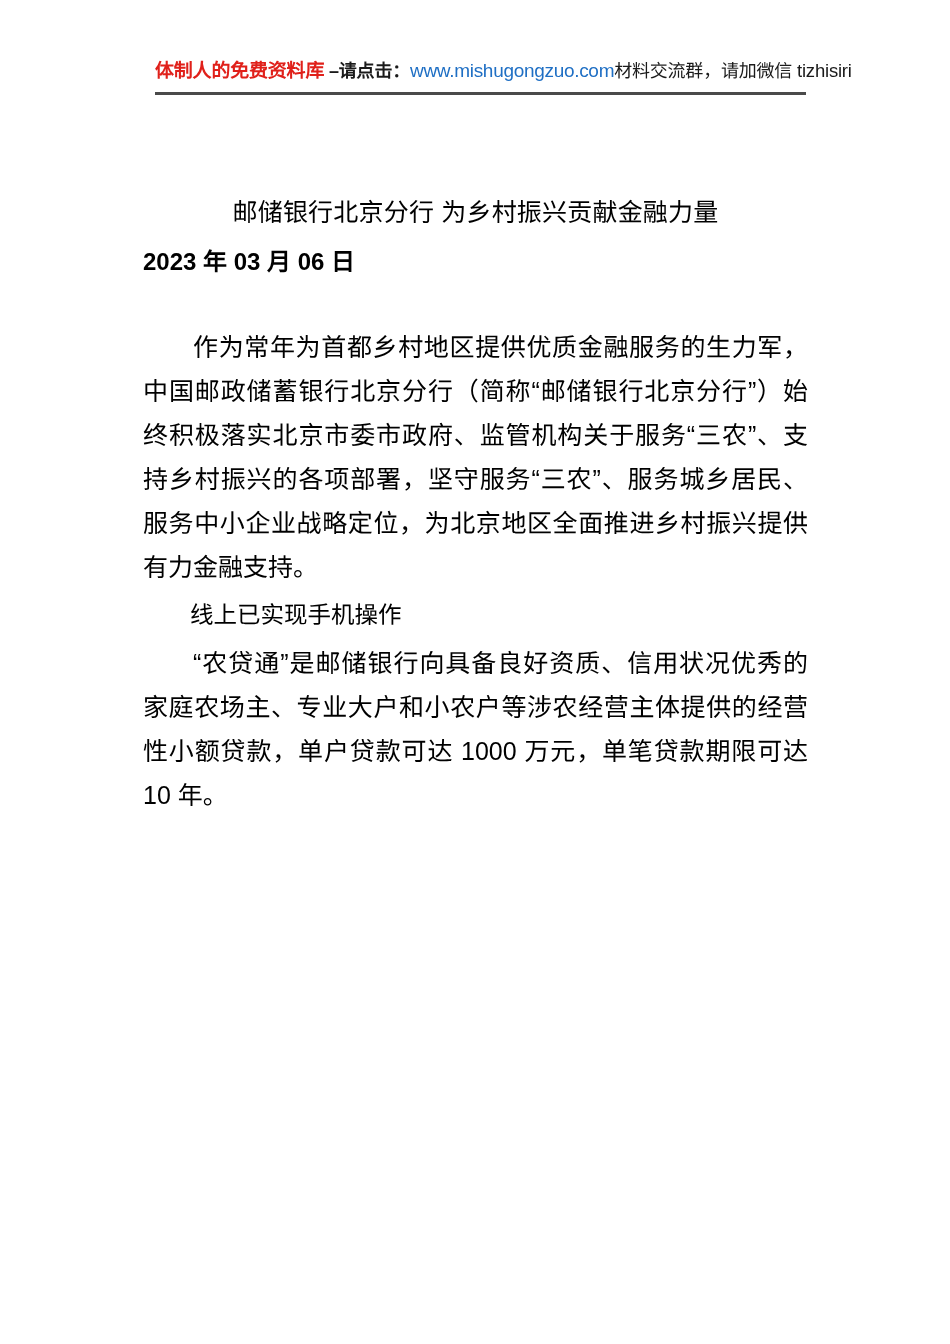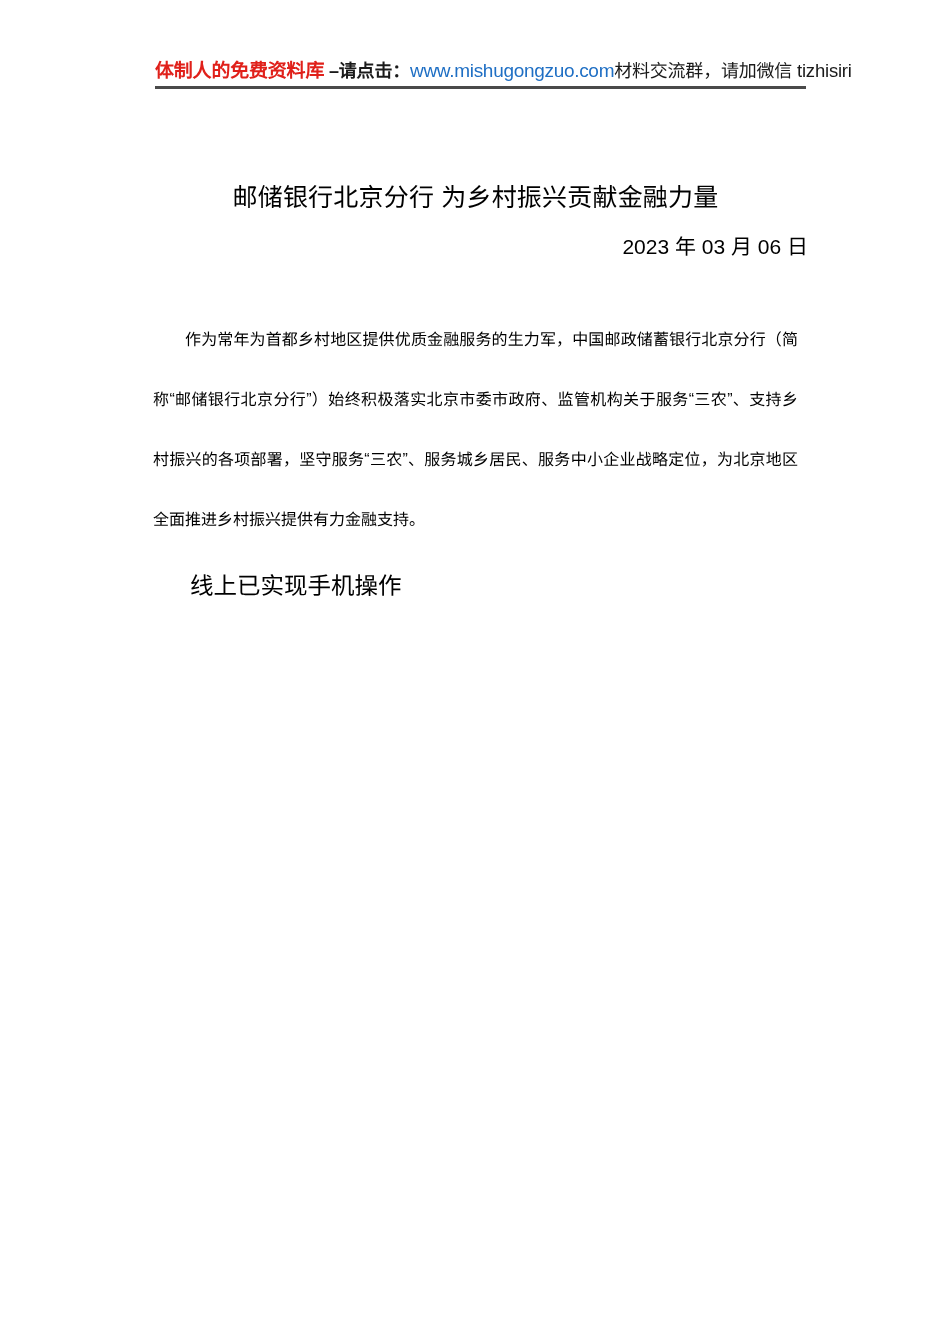--- a/index.html
+++ b/index.html
@@ -20,20 +20,21 @@
     color: #000000;
     -webkit-font-smoothing: antialiased;
   }
 
   
   .promo-header {
     position: absolute;
     left: 155px;
     top: 56px;
     width: 651px;
+    padding-bottom: 6px;
     border-bottom: 3px solid #4a4a4a;
     white-space: nowrap;
     font-size: 18.5px;
     line-height: 30px;
     letter-spacing: -0.2px;
   }
 
   .promo-brand {
     color: #e0201a;
     font-weight: bold;
@@ -59,45 +60,45 @@
 
   .promo-wechat {
     color: #1a1a1a;
     font-size: 18.5px;
   }
 
   
   .doc {
     position: absolute;
     left: 143px;
-    top: 172px;
+    top: 187px;
     width: 665px;
   }
 
   .doc-title {
     text-align: center;
     font-size: 25px;
     line-height: 50px;
     letter-spacing: 0.2px;
     margin: 0;
     font-weight: normal;
   }
 
   .doc-date {
-    text-align: right;
-    font-size: 21px;
+    text-align: left;
+    font-size: 24px;
     line-height: 50px;
     margin: 0 0 38px 0;
-    font-weight: normal;
+    font-weight: bold;
   }
 
   .para {
-    margin: 10px;
-    font-size: 16px;
-    line-height: 60px;
+    margin: 0;
+    font-size: 25px;
+    line-height: 44px;
     text-align: justify;
     text-justify: inter-ideograph;
     text-indent: 2em;
     letter-spacing: 0px;
   }
 
   .para.last-line-left {
     text-align-last: left;
   }
 
@@ -123,16 +124,17 @@
     <h1 class="doc-title">邮储银行北京分行 为乡村振兴贡献金融力量</h1>
 
     <div class="doc-date">2023 年 03 月 06 日</div>
 
     <p class="para last-line-left">作为常年为首都乡村地区提供优质金融服务的生力军，中国邮政储蓄银行北京分行（简称“邮储银行北京分行”）始终积极落实北京市委市政府、监管机构关于服务“三农”、支持乡村振兴的各项部署，坚守服务“三农”、服务城乡居民、服务中小企业战略定位，为北京地区全面推进乡村振兴提供有力金融支持。</p>
 
     <p class="subhead">线上已实现手机操作</p>
 
 
 
+    <p class="para last-line-left">“农贷通”是邮储银行向具备良好资质、信用状况优秀的家庭农场主、专业大户和小农户等涉农经营主体提供的经营性小额贷款，单户贷款可达 1000 万元，单笔贷款期限可达 10 年。</p>
 
   </div>
 
 </div>
 
 </body></html>

